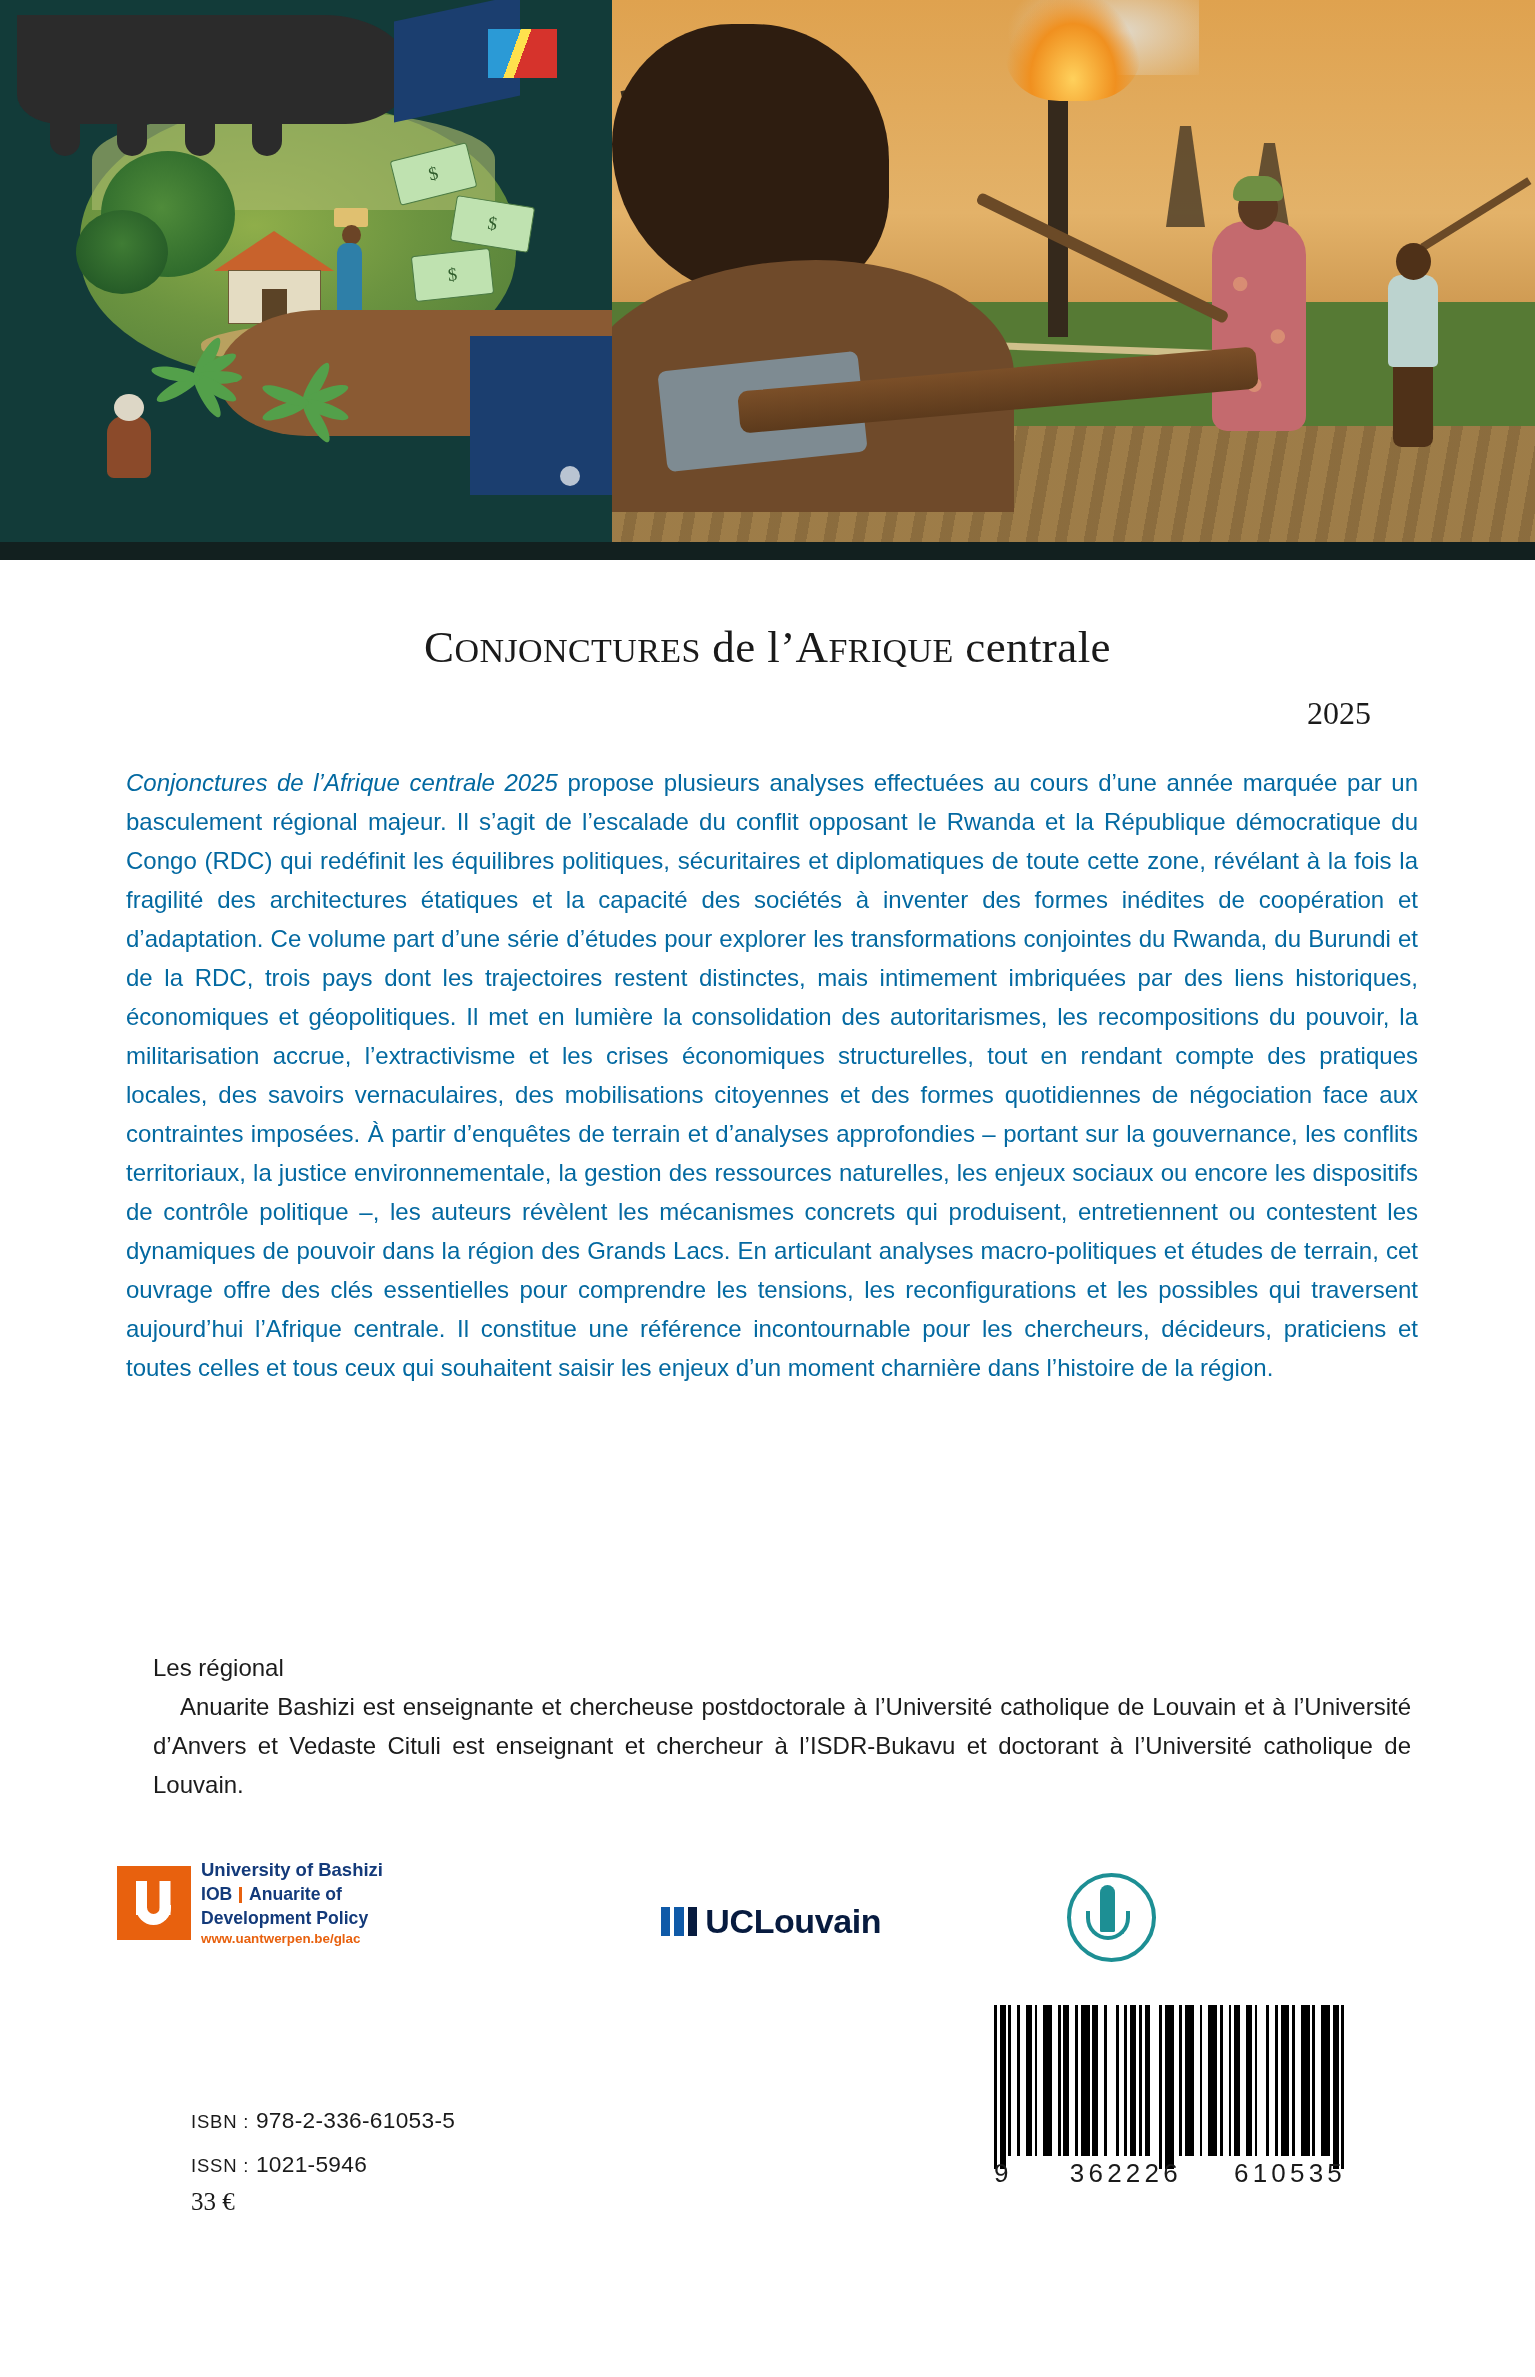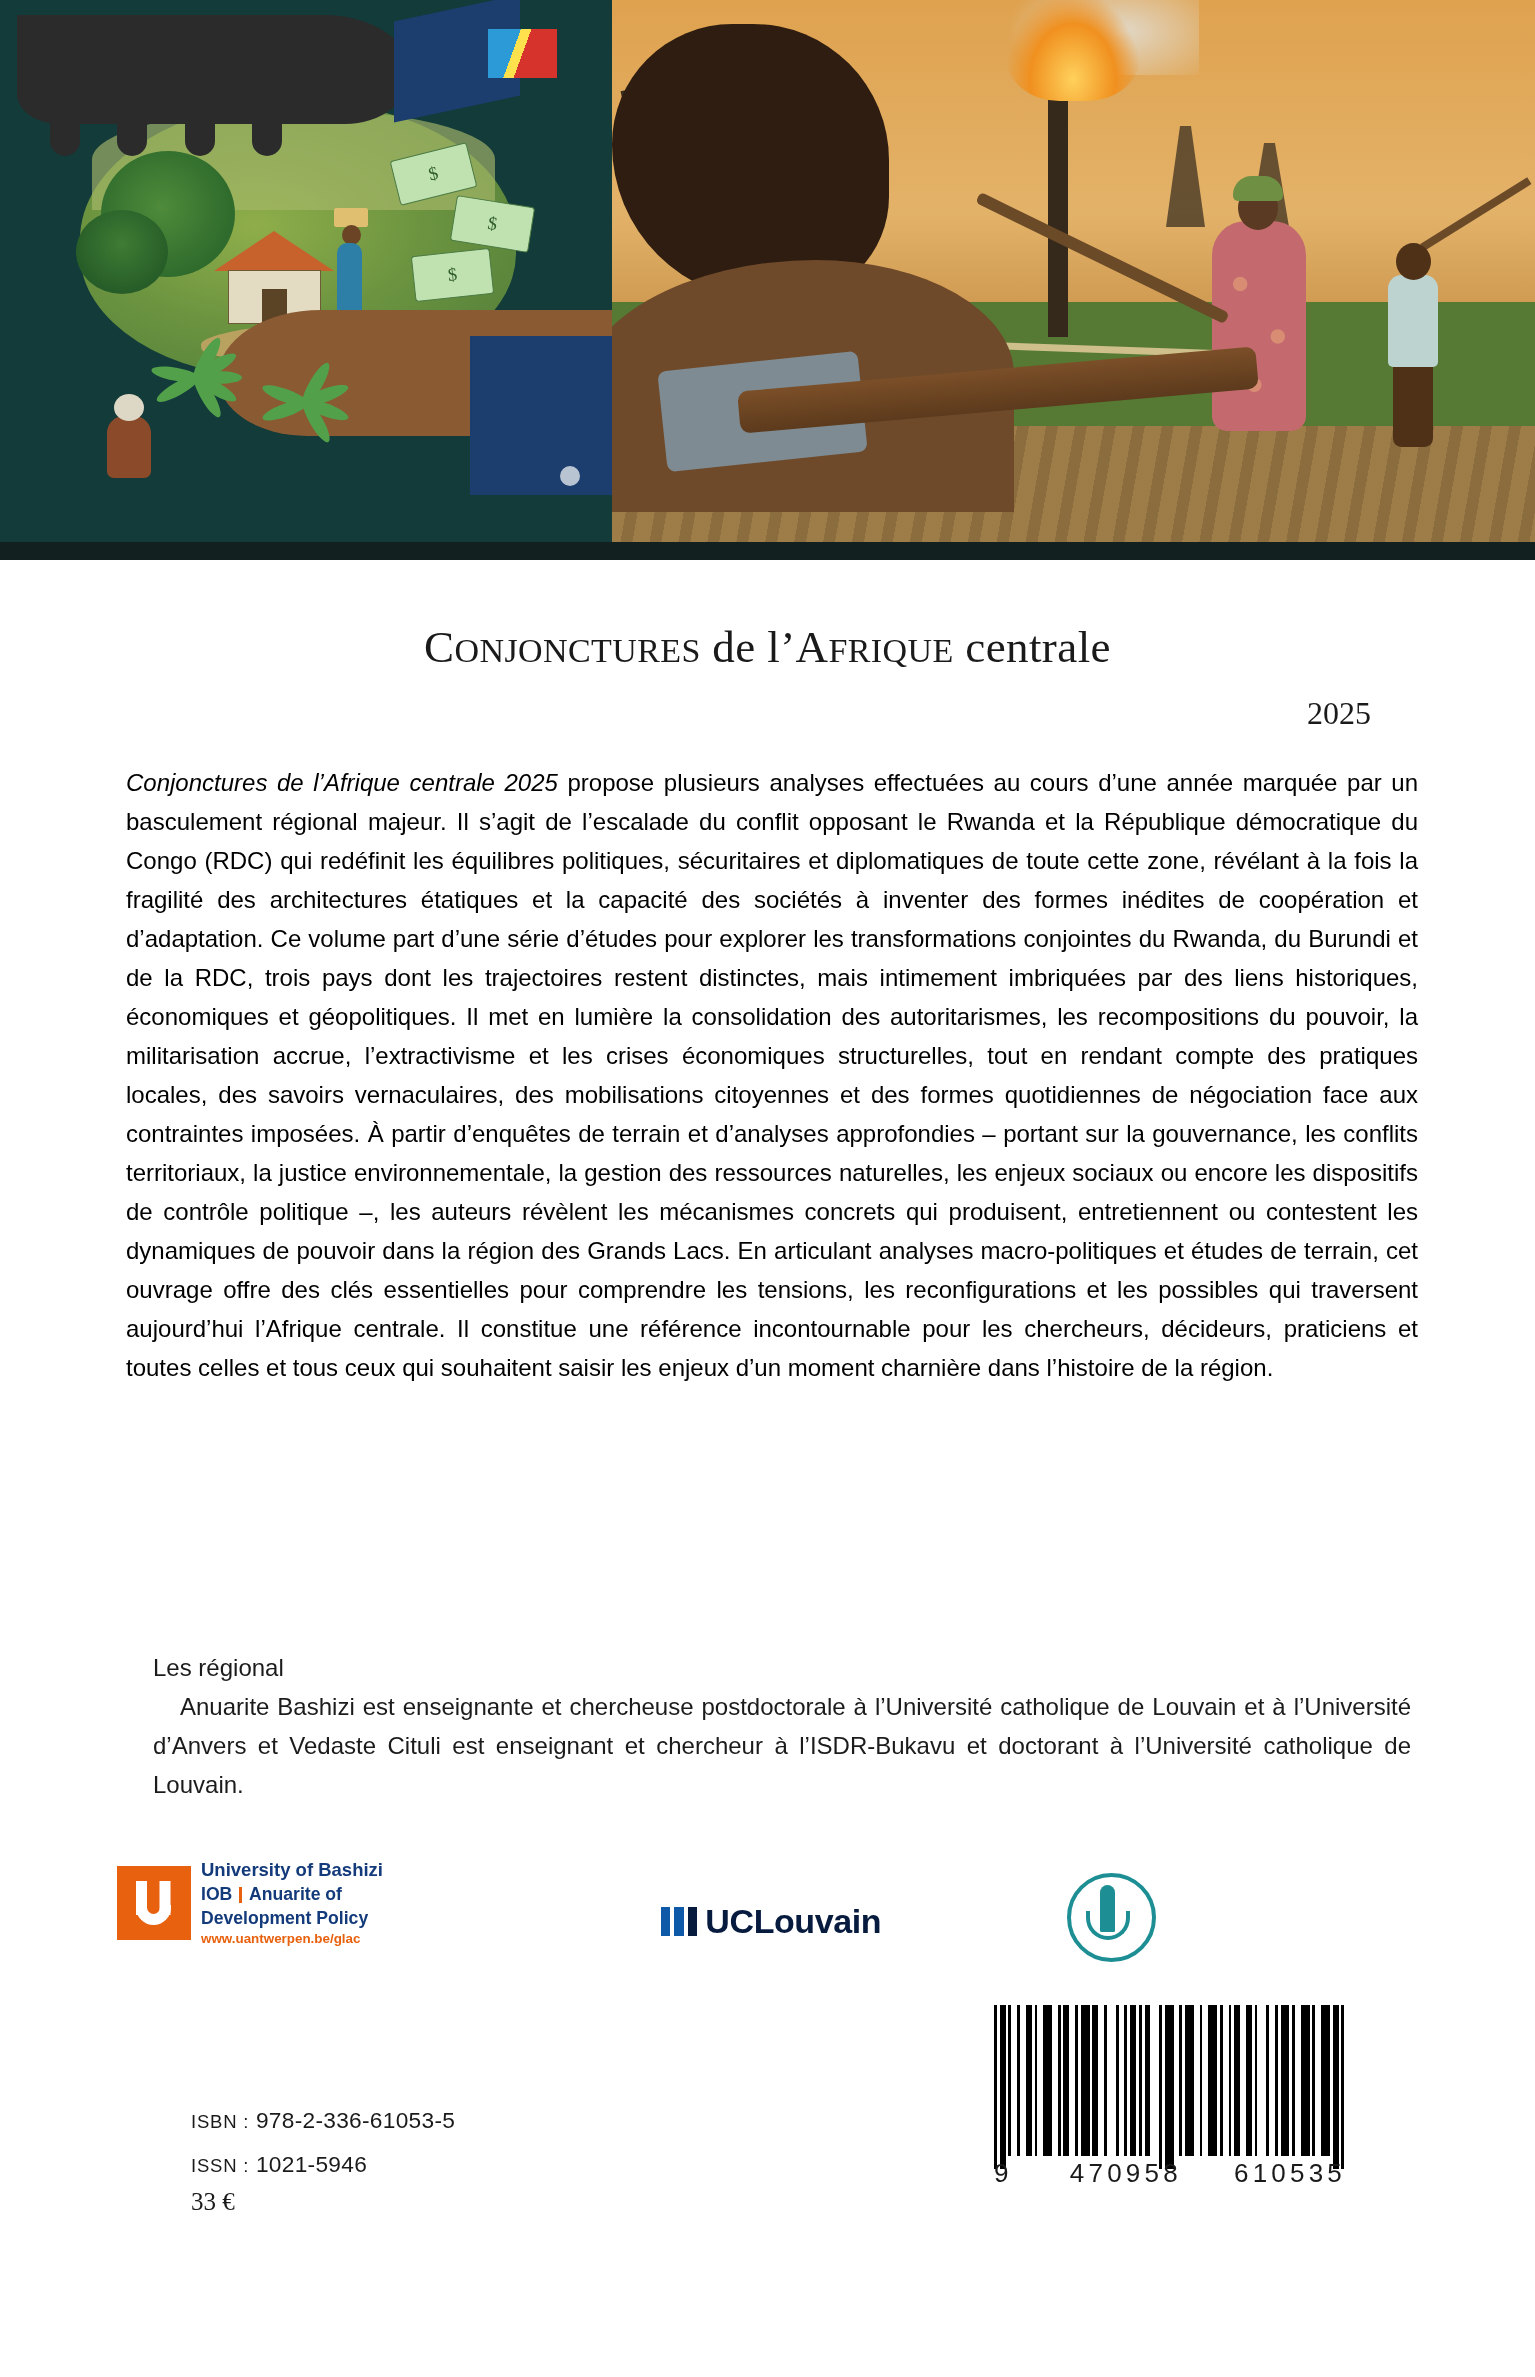--- a/index.html
+++ b/index.html
@@ -452,21 +452,21 @@
   }
   .blurb {
     position: absolute;
     left: 126px; top: 763px;
     width: 1292px;
     font-family: "Liberation Sans", sans-serif;
     font-size: 24px;
     line-height: 39px;
     text-align: justify;
     text-justify: inter-word;
-    color: #000000;
+    color: #0369a1;
     hyphens: manual;
   }
   .blurb em { font-style: italic; }
 
   .editors {
     position: absolute;
     left: 153px; top: 1648px;
     width: 1258px;
     font-family: "Liberation Sans", sans-serif;
     font-size: 24px;
@@ -902,19 +902,19 @@
         <i style="width: 2.9px;"></i>
         <i style="width: 5.8px; background: transparent;"></i>
         <i style="width: 8.7px;"></i>
         <i style="width: 2.9px; background: transparent;"></i>
         <i style="width: 5.8px; height: 164px;"></i>
         <i style="width: 2.9px; background: transparent; height: 164px;"></i>
         <i style="width: 2.9px; height: 164px;"></i>
       </div>
     <div class="bc-digits">
       <span>9</span>
-      <span>470958</span>
+      <span>362226</span>
       <span>610535</span>
     </div>
   </div>
 
 </div>
 
 
 </body></html>

